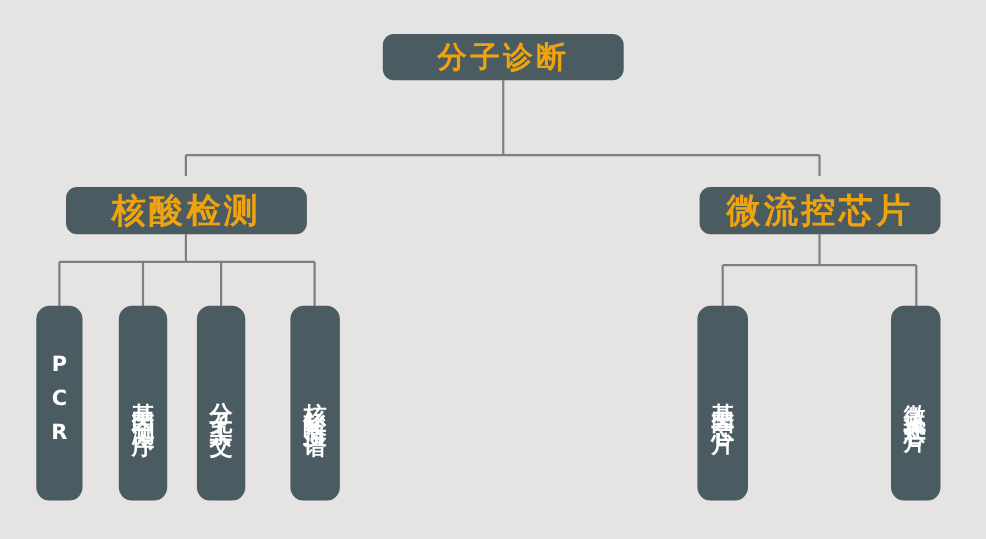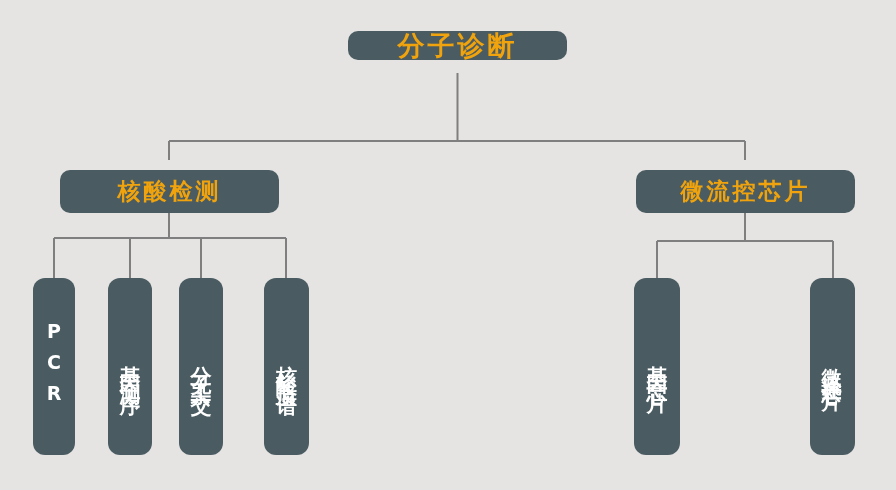--- a/index.html
+++ b/index.html
@@ -45,25 +45,25 @@
     font-weight: bold;
     white-space: nowrap;
   }
   .label-leaf {
     color: #ffffff;
     font-weight: bold;
     writing-mode: vertical-rl;
     text-orientation: upright;
   }
   
-  #root-box        { left: 348px; top: 31px;  height: 29px; }
+  #root-box        { left: 348px; top: 31px;  height: 42px; }
   #root-box .label-accent   { font-size: 27px; letter-spacing: 3px; }
   #branch-left     { left: 60px;  top: 170px; }
   #branch-right    { left: 636px; top: 170px; }
-  .node-h.branch .label-accent { font-size: 23px; letter-spacing: 3px; }
+  .node-h.branch .label-accent { font-size: 31px; letter-spacing: 3px; }
 
   #leaf-pcr        { left: 33px;  top: 278px; width: 42px; }
   #leaf-pcr .label-leaf        { font-size: 19px; letter-spacing: 9px; }
   #leaf-gene-seq   { left: 108px; top: 278px; width: 44px; }
   #leaf-hybrid     { left: 179px; top: 278px; width: 44px; }
   #leaf-mass       { left: 264px; top: 278px; width: 45px; }
   #leaf-gene-chip  { left: 634px; top: 278px; width: 46px; }
   #leaf-micro      { left: 810px; top: 278px; width: 45px; }
   #leaf-micro .label-leaf      { font-size: 20px; letter-spacing: 6px; }
   .node-v .label-leaf          { font-size: 21px; letter-spacing: 9px; }

